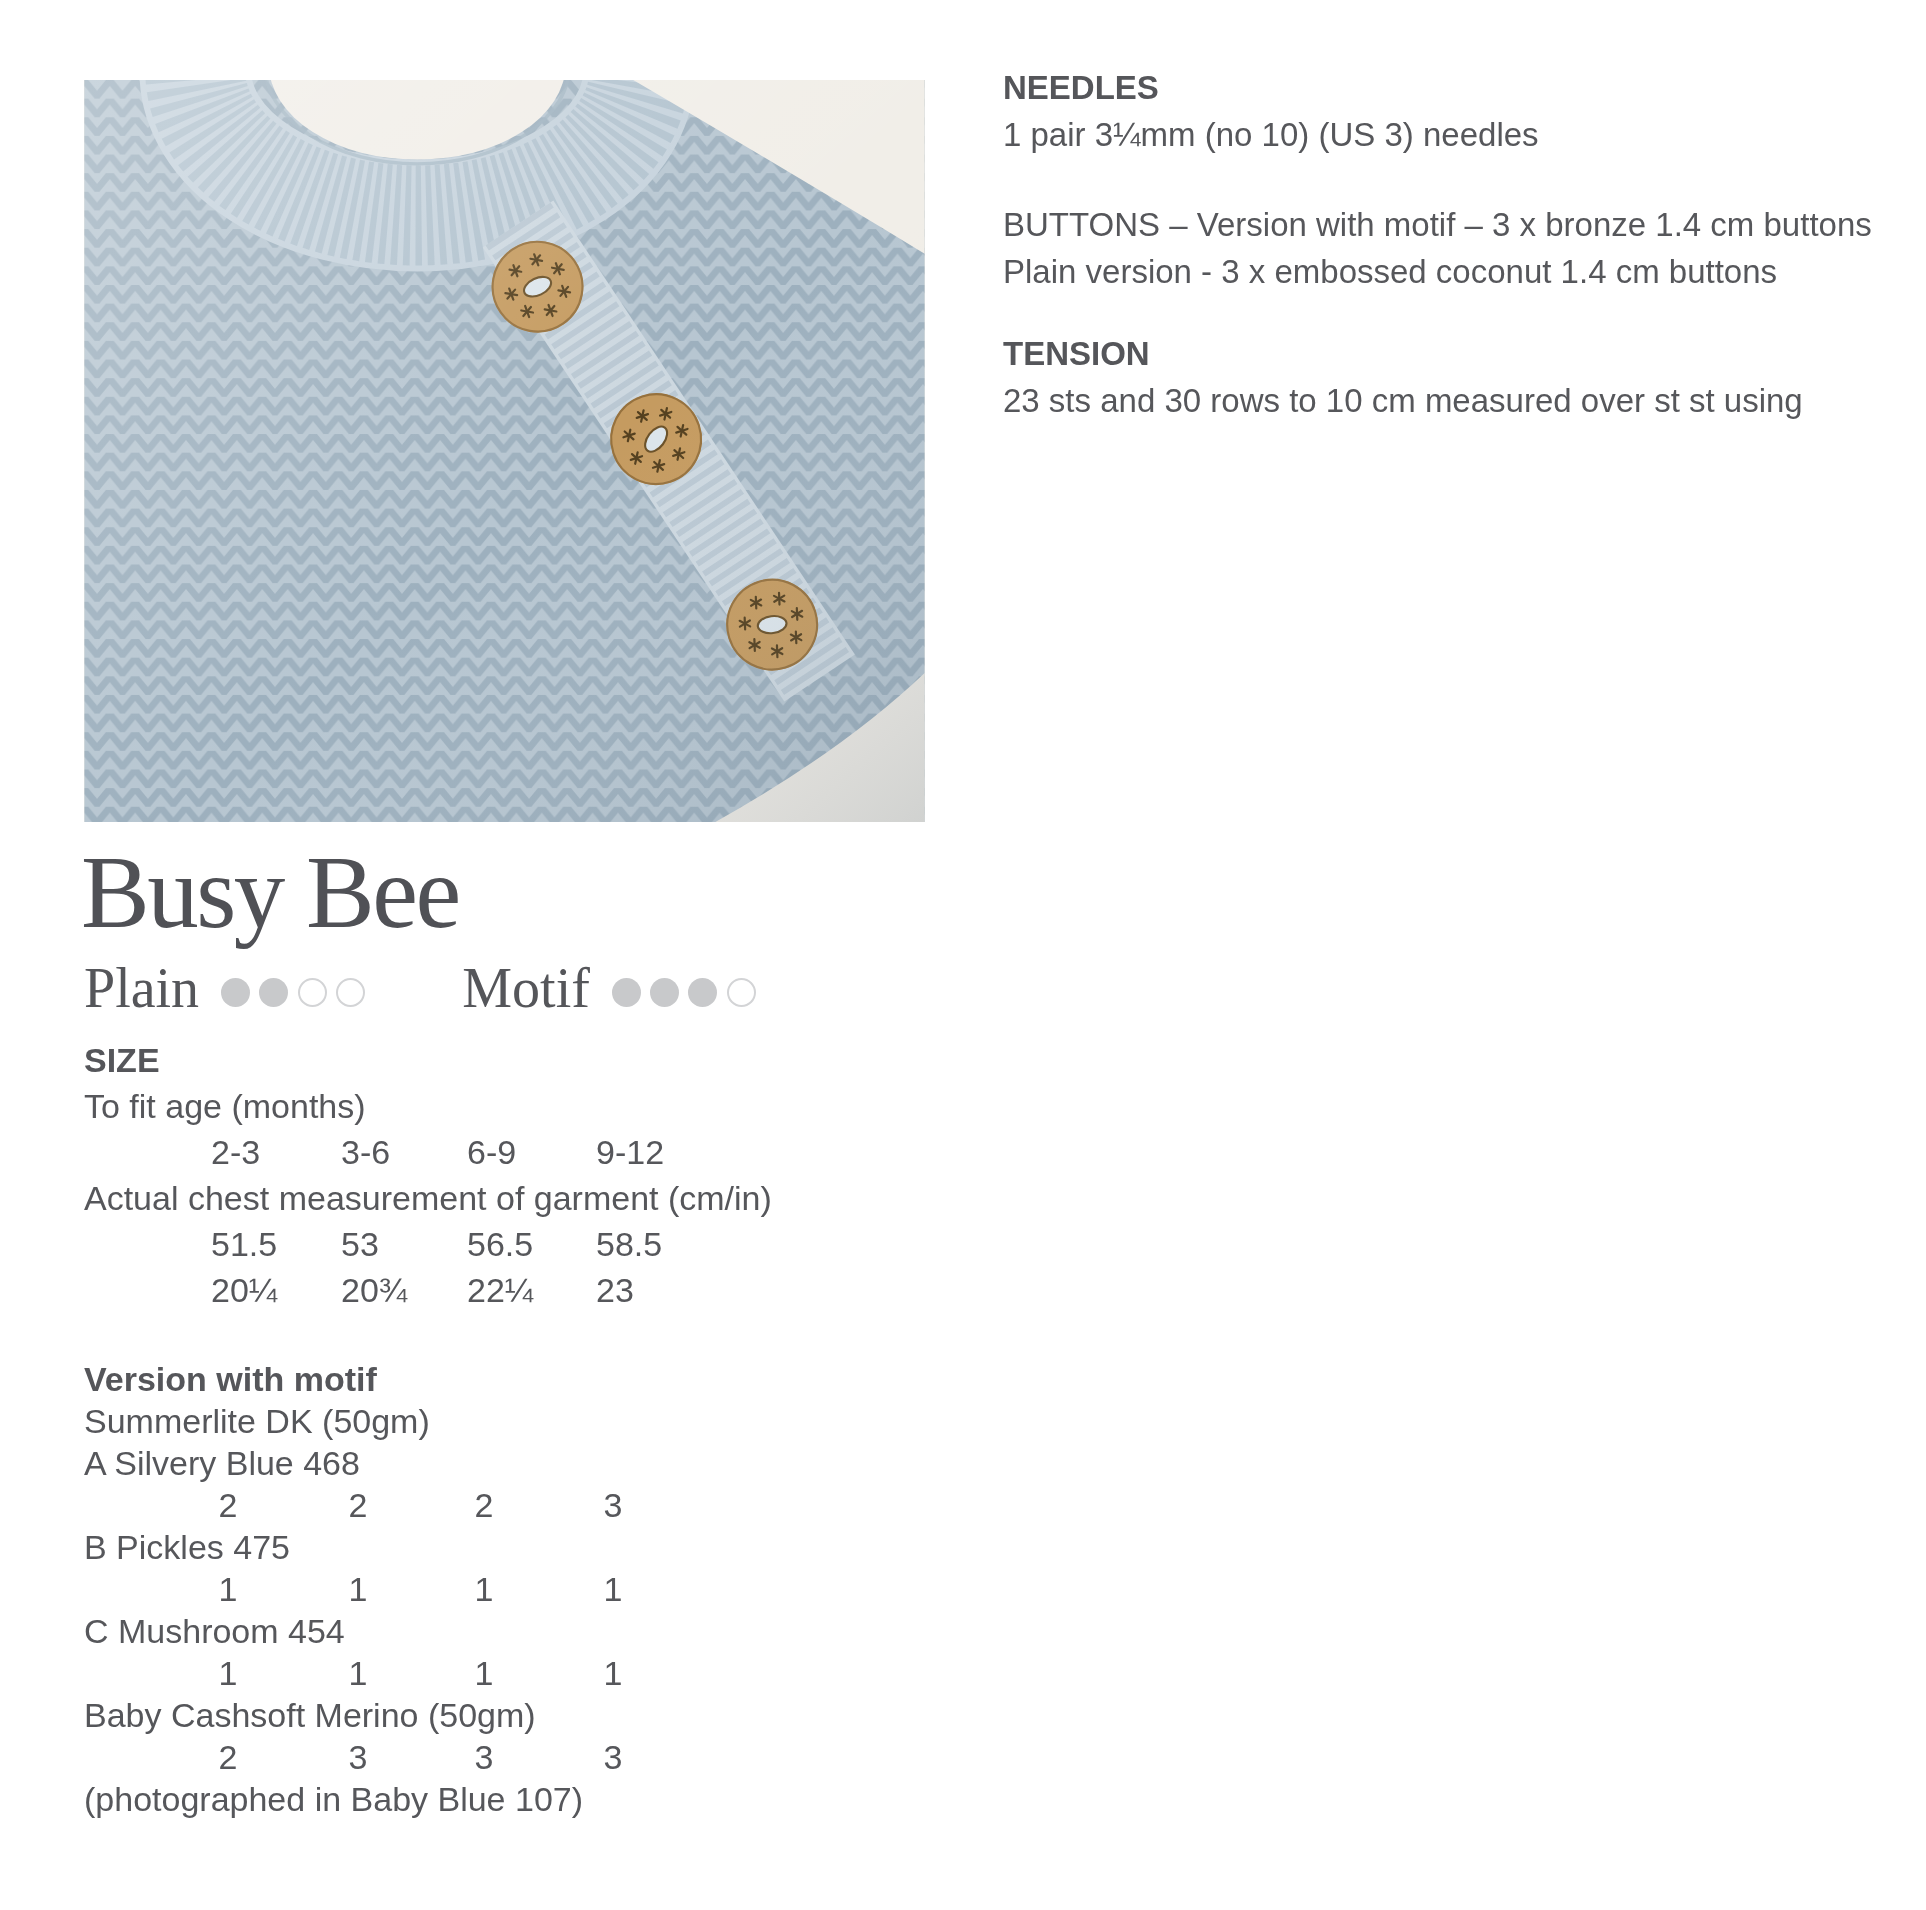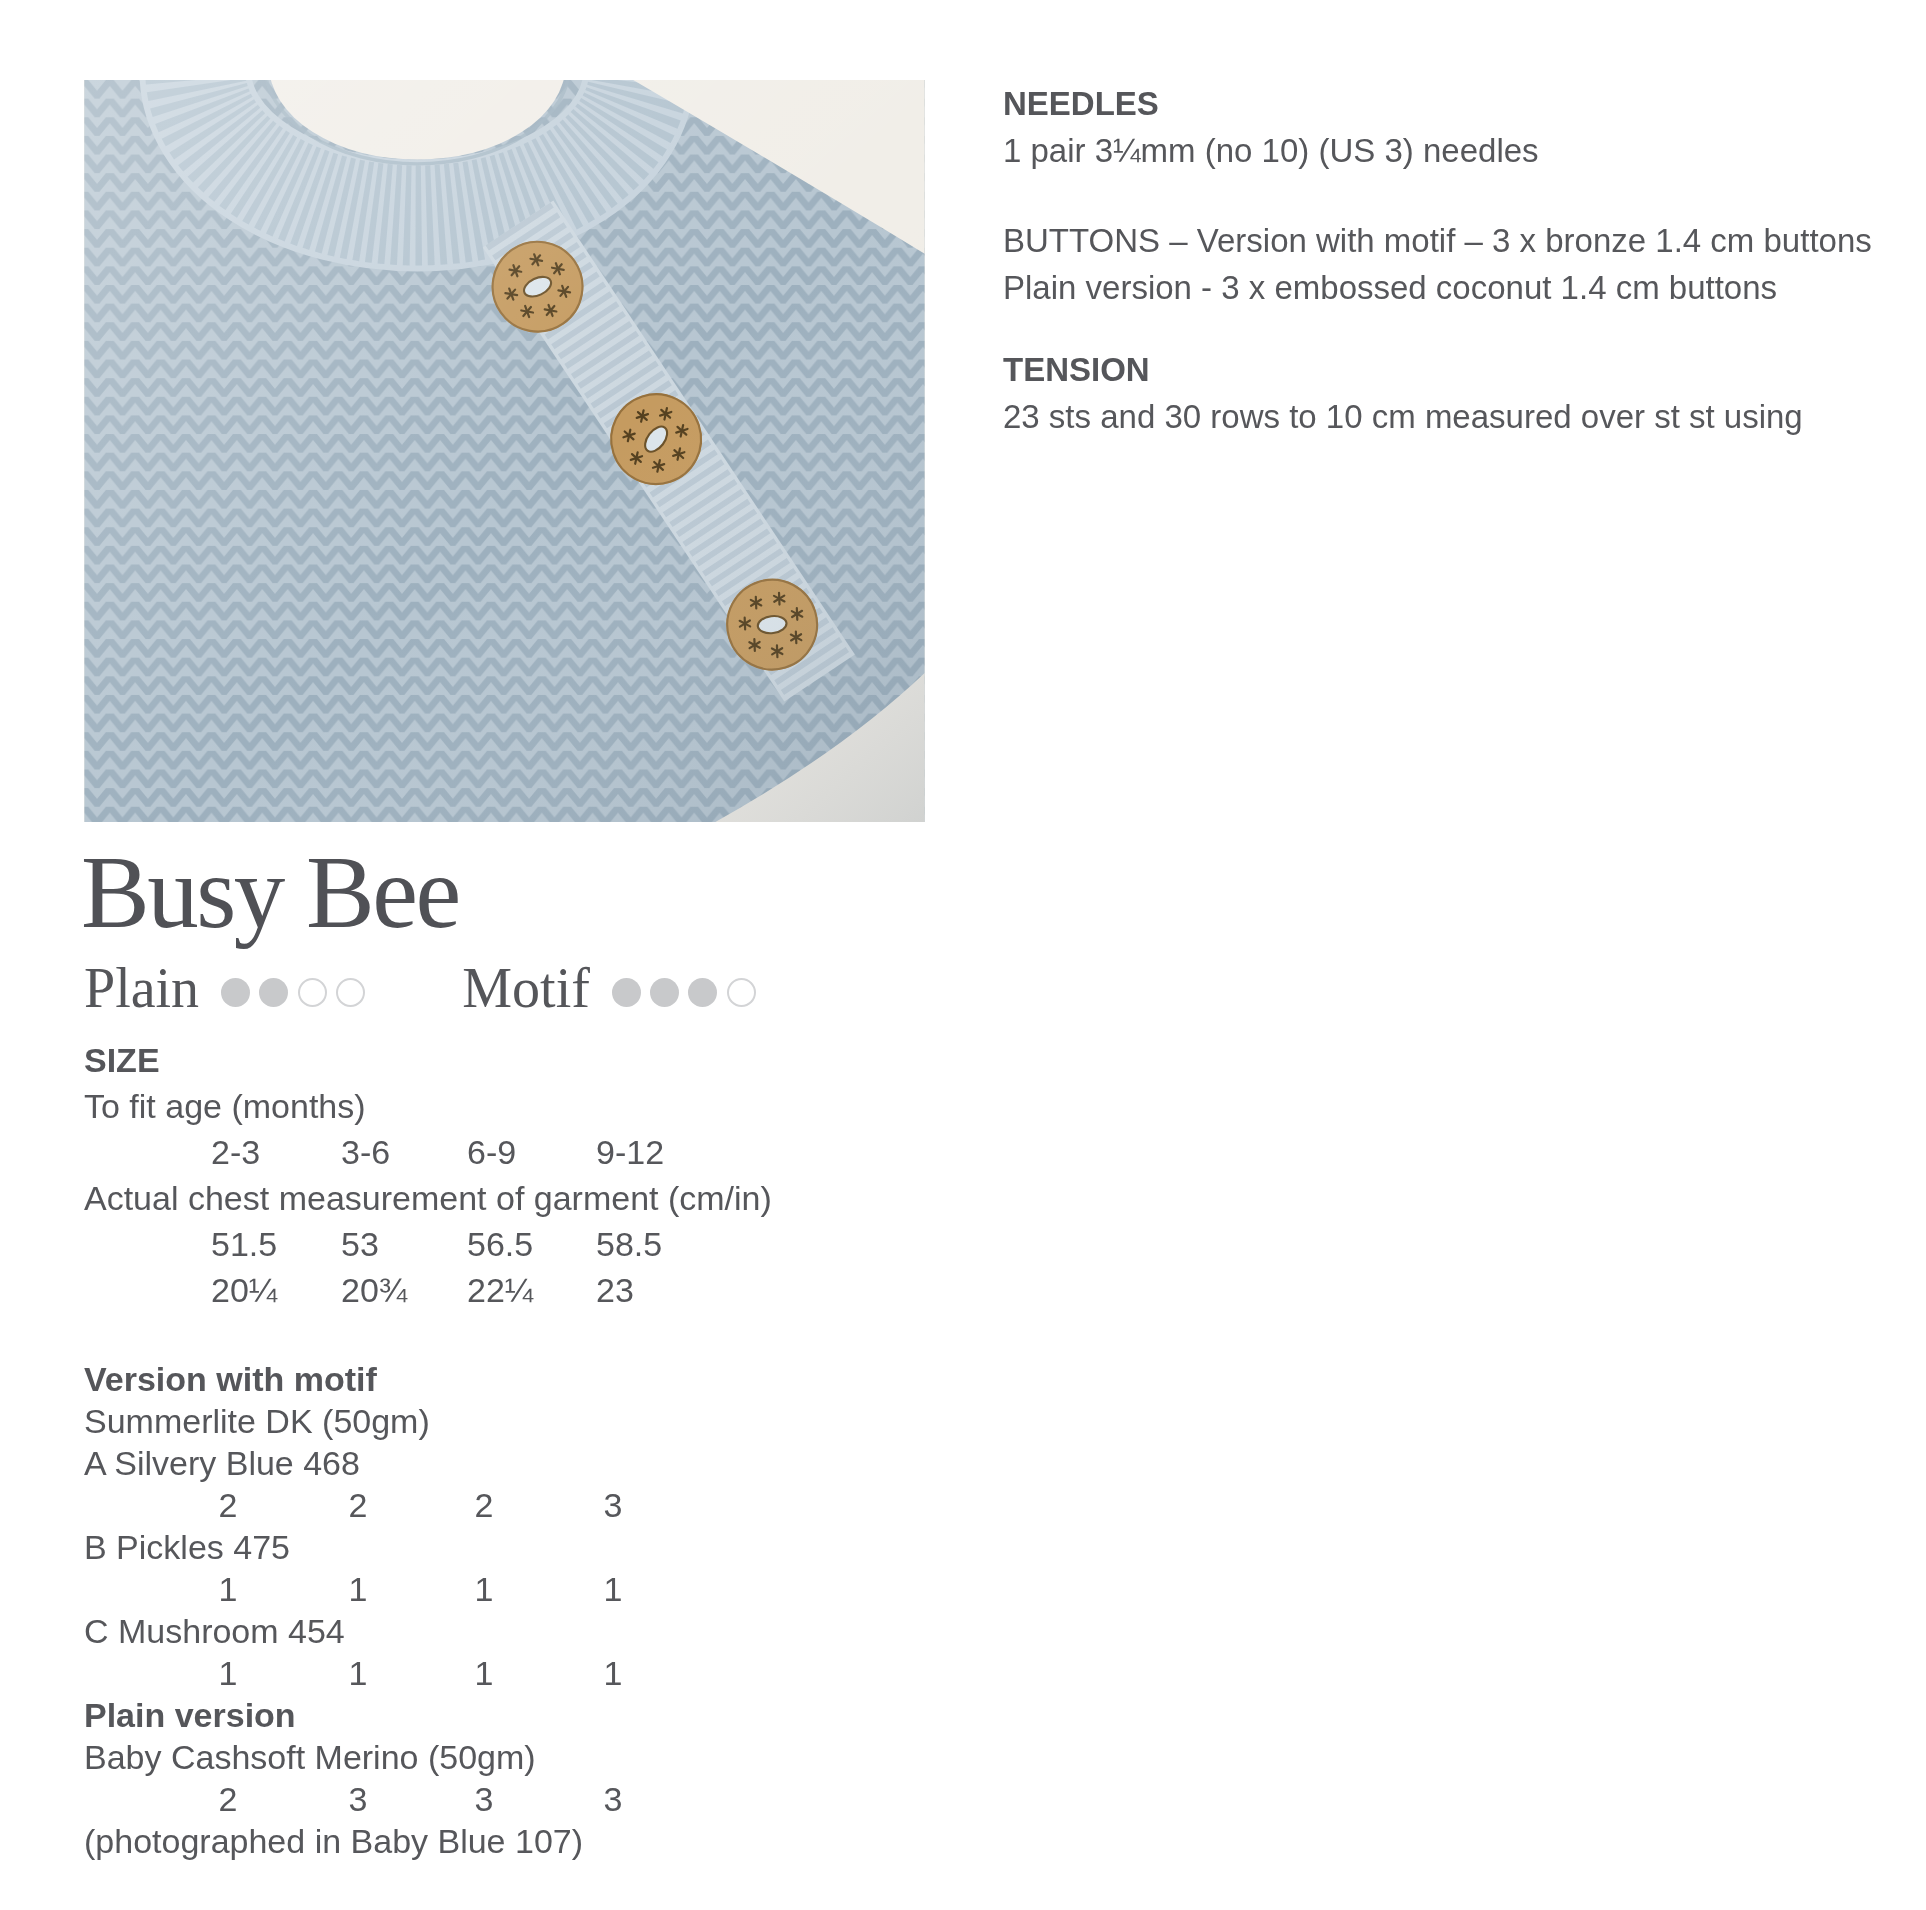--- a/index.html
+++ b/index.html
@@ -4,21 +4,21 @@
 <style>
   html,body{margin:0;padding:0;}
   body{
     width:1926px;height:1910px;position:relative;background:#ffffff;
     font-family:"Liberation Sans", sans-serif;color:#56575b;overflow:hidden;
   }
   .abs{position:absolute;}
   
   .photo{left:84px;top:80px;width:841px;height:742px;overflow:hidden;background:#f1eee8;}
   
-  .right-col{left:1003px;top:80px;width:898px;font-size:33px;line-height:47px;}
+  .right-col{left:1003px;top:64px;width:898px;font-size:33px;line-height:47px;}
   .sec{margin:0;}
   .sec + .sec.gap-buttons{margin-top:43px;}
   .sec + .sec.gap-tension{margin-top:35px;}
   .hd{font-weight:bold;color:#55565a;}
   
   .title{left:81px;top:841px;font-family:"Liberation Serif","DejaVu Serif",serif;
          font-size:103px;line-height:103px;color:#505156;letter-spacing:-2.5px;}
   .difficulty{left:84px;top:956px;display:flex;align-items:center;
               font-family:"Liberation Serif","DejaVu Serif",serif;font-size:56px;color:#55565a;justify-content:space-between;}
   .diff-label{margin-right:22px;}
@@ -160,21 +160,20 @@
     <span>1</span>
     <span>1</span>
   </div>
   <div>C Mushroom 454</div>
   <div class="numrow qty">
     <span>1</span>
     <span>1</span>
     <span>1</span>
     <span>1</span>
   </div>
-  <div class="hd">Plain version</div>
   <div><b>Baby Cashsoft Merino</b><span> (50gm)</span></div>
   <div class="numrow qty">
     <span>2</span>
     <span>3</span>
     <span>3</span>
     <span>3</span>
   </div>
   <div>(photographed in Baby Blue 107)</div>
 </div>
 

